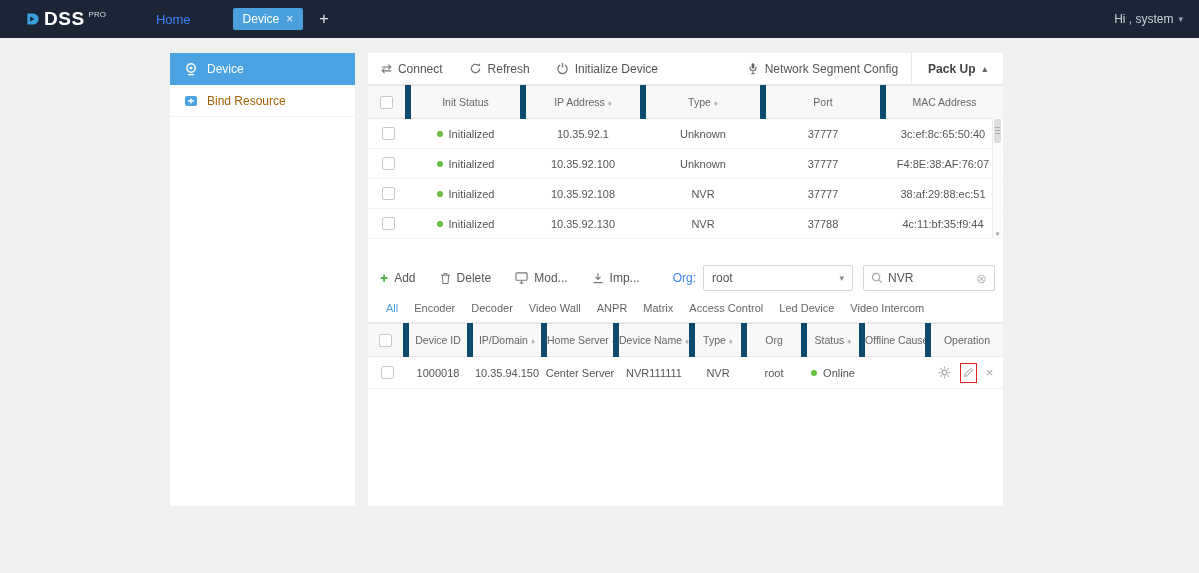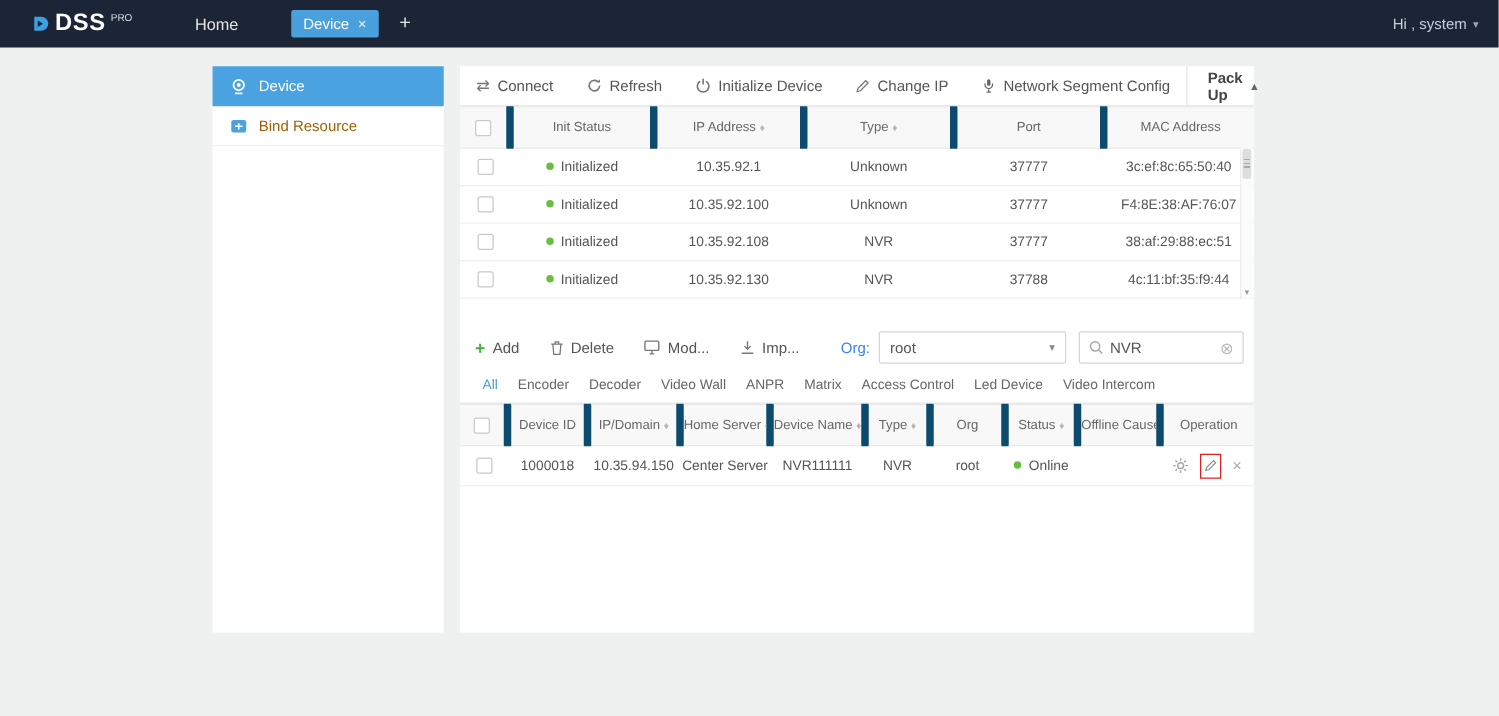--- a/index.html
+++ b/index.html
@@ -5,21 +5,21 @@
   *{margin:0;padding:0;box-sizing:border-box}
   html,body{width:1199px;height:573px;overflow:hidden}
   body{font-family:"Liberation Sans",sans-serif;background:#eff0f0}
   .screen{position:relative;width:1199px;height:506px}
 
   
   .topbar{position:absolute;top:0;left:0;right:0;height:38px;background:#1c2535;display:flex;align-items:center;color:#fff}
   .logo{display:flex;align-items:flex-start;margin-left:26px;gap:4px}
   .logo-text{font-size:19px;font-weight:bold;letter-spacing:.5px;line-height:20px}
   .logo-sup{font-size:8px;color:#d6dce4;margin-top:1px}
-  .nav-home{margin-left:50px;font-size:13px;color:#e5e5e5;cursor:pointer}
+  .nav-home{margin-left:50px;font-size:13px;color:#3b82f6;cursor:pointer}
   .tab-device{margin-left:42px;background:#4aa0dc;border-radius:2px;font-size:12px;height:22px;display:flex;align-items:center;gap:7px;padding:0 10px;cursor:pointer}
   .tab-close{font-size:12px;color:#eaf3fb;cursor:pointer}
   .tab-add{margin-left:16px;font-size:16px;color:#dfe4ea;cursor:pointer}
   .user{margin-left:auto;margin-right:16px;font-size:12px;color:#c8cfd9;display:flex;align-items:center;gap:5px;cursor:pointer}
   .user .caret{font-size:9px;color:#9aa3b0}
 
   
   .content{position:absolute;top:38px;left:0;right:0;bottom:0}
   .sidebar{position:absolute;left:170px;top:15px;bottom:0;width:185px;background:#fff}
   .side-item{height:32px;display:flex;align-items:center;gap:9px;padding-left:14px;font-size:12px;color:#a16207;border-bottom:1px solid #f2f2f2;cursor:pointer}
@@ -146,28 +146,20 @@
           <span>Refresh</span>
         </span>
         <span class="tbtn">
           <span class="ticon">
             <svg width="13" height="13" viewBox="0 0 14 14">
                 <path d="M4.5 3.2a5 5 0 1 0 5 0" fill="none" stroke="#777" stroke-width="1.4"></path>
                 <path d="M7 1v5" stroke="#777" stroke-width="1.4"></path>
               </svg>
           </span>
           <span>Initialize Device</span>
-        </span>
-        <span class="tbtn">
-          <span class="ticon">
-            <svg width="12" height="12" viewBox="0 0 14 14">
-                <path d="M2 12l.8-3L10 1.8 12.2 4 5 11.2 2 12z" fill="none" stroke="#777" stroke-width="1.2"></path>
-              </svg>
-          </span>
-          <span>Change IP</span>
         </span>
         <div class="tbar-right">
           <span class="tbtn">
             <span class="ticon">
               <svg width="12" height="13" viewBox="0 0 14 14">
                   <rect x="5.4" y="1" width="3.2" height="6.2" rx="1.6" fill="#666"></rect>
                   <path d="M3.5 5v1.2a3.5 3.5 0 0 0 7 0V5" fill="none" stroke="#666" stroke-width="1.2"></path>
                   <path d="M7 10.6v2.4M5 13h4" stroke="#666" stroke-width="1.2"></path>
                 </svg>
             </span>

